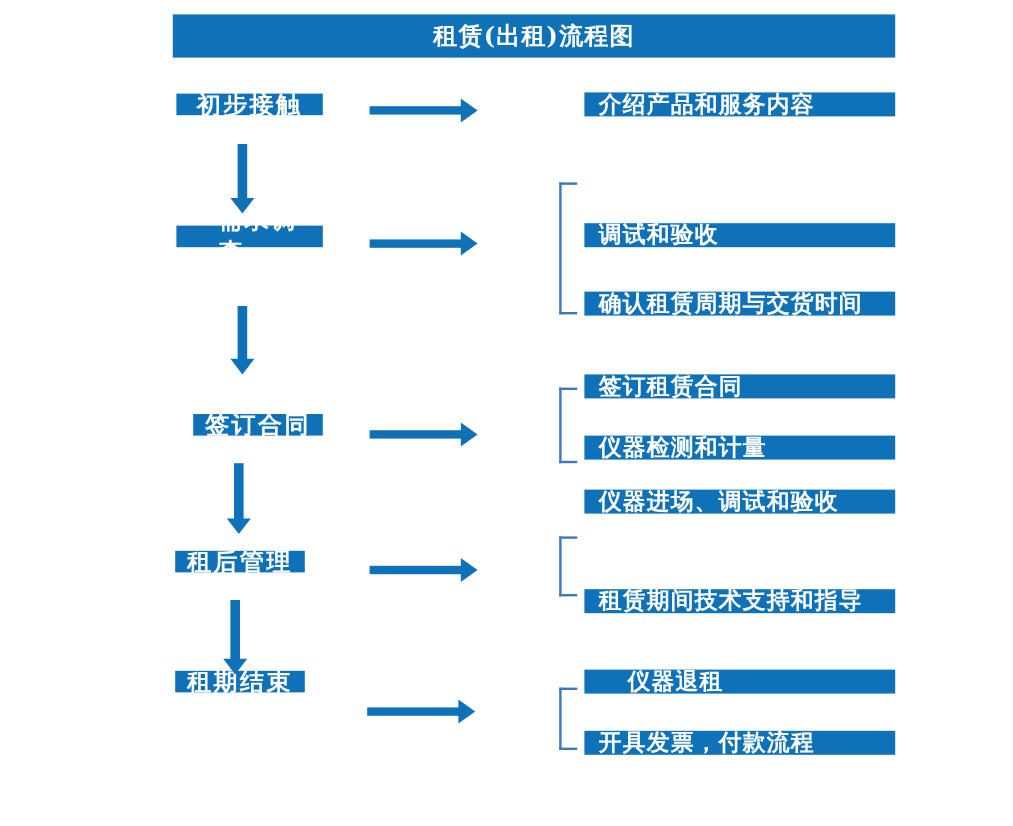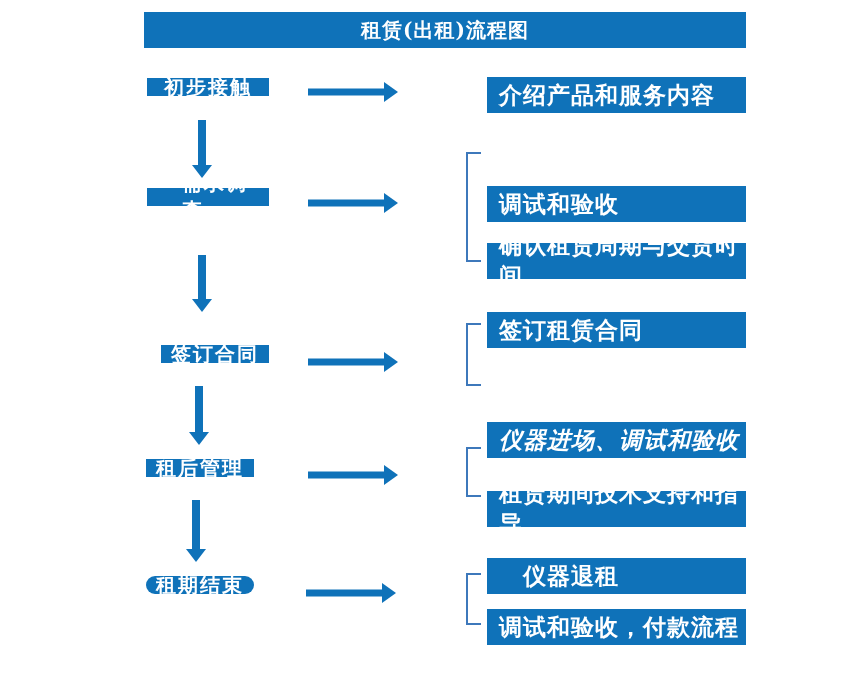--- a/index.html
+++ b/index.html
@@ -35,39 +35,39 @@
     color: var(--text-white);
     font-size: 20px; font-weight: bold;
     letter-spacing: 2px;
     display: flex; align-items: center; justify-content: center;
     height: 18px;
   }
   .stage-1 { left: 103px; top: 78px;  width: 122px; }
   .stage-2 { left: 103px; top: 188px; width: 122px; padding-left: 35px; }
   .stage-3 { left: 117px; top: 345px; width: 108px; }
   .stage-4 { left: 102px; top: 459px; width: 108px; }
-  .stage-5 { left: 102px; top: 576px; width: 108px; border-radius: 14px; }
+  .stage-5 { left: 102px; top: 559px; width: 108px; }
 
   .detail-box {
     position: absolute;
-    left: 443px; width: 259px; height: 36px;
+    left: 443px; width: 259px; height: 20px;
     background: var(--box-blue);
     color: var(--text-white);
-    font-size: 23px; font-weight: bold;
+    font-size: 19px; font-weight: bold;
     letter-spacing: 1px;
     display: flex; align-items: center;
     padding-left: 12px;
   }
   .detail-1  { top: 77px;  }
   .detail-2  { top: 133px; }
   .detail-3  { top: 186px; }
   .detail-4  { top: 243px; }
   .detail-5  { top: 312px; }
   .detail-6  { top: 363px; }
-  .detail-7  { top: 422px; font-style: italic; }
+  .detail-7  { top: 408px; }
   .detail-8  { top: 491px; }
   .detail-9  { top: 558px; padding-left: 36px; }
   .detail-10 { top: 609px; }
 
   .arrow-right { position: absolute; height: 22px; width: 90px; }
   .arrow-right .shaft {
     position: absolute; left: 0; right: 13px; top: 50%;
     transform: translateY(-50%); height: 7px;
     background: var(--arrow-blue);
   }
@@ -167,18 +167,19 @@
 
   <div class="bracket b1"></div>
   <div class="bracket b2"></div>
   <div class="bracket b3"></div>
   <div class="bracket b4"></div>
 
   <div class="detail-box detail-1">介绍产品和服务内容</div>
   <div class="detail-box detail-3">调试和验收</div>
   <div class="detail-box detail-5">签订租赁合同</div>
   <div class="detail-box detail-4">确认租赁周期与交货时间</div>
+  <div class="detail-box detail-6">仪器检测和计量</div>
   <div class="detail-box detail-7">仪器进场、调试和验收</div>
   <div class="detail-box detail-8">租赁期间技术支持和指导</div>
   <div class="detail-box detail-9">仪器退租</div>
-  <div class="detail-box detail-10">调试和验收，付款流程</div>
+  <div class="detail-box detail-10">开具发票，付款流程</div>
 
 </div>
 
 </body></html>

